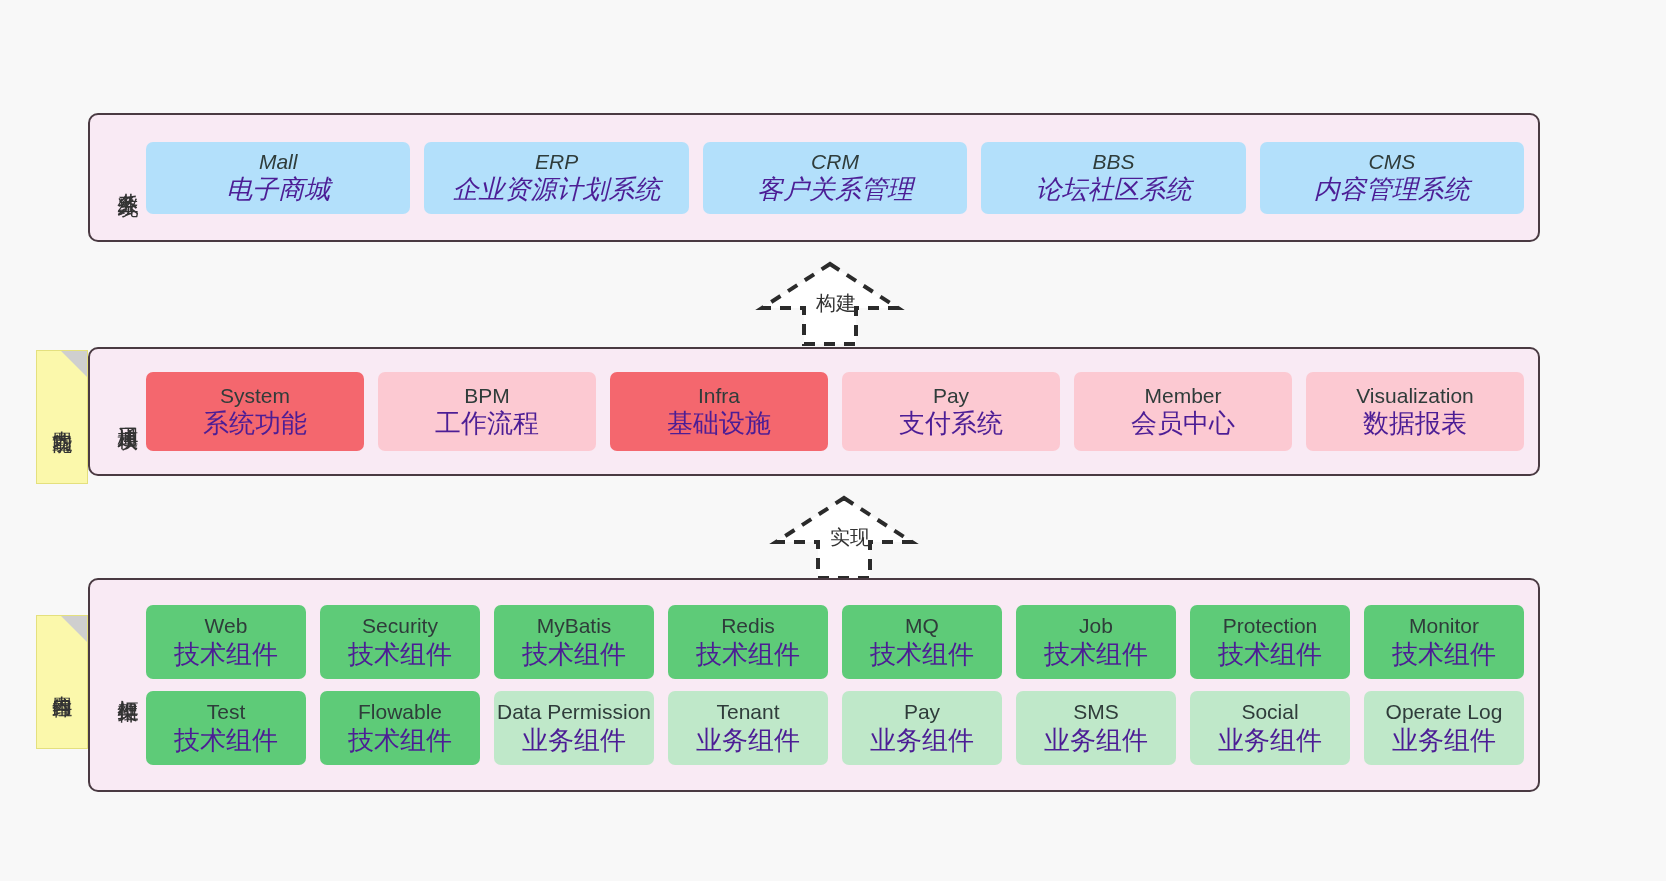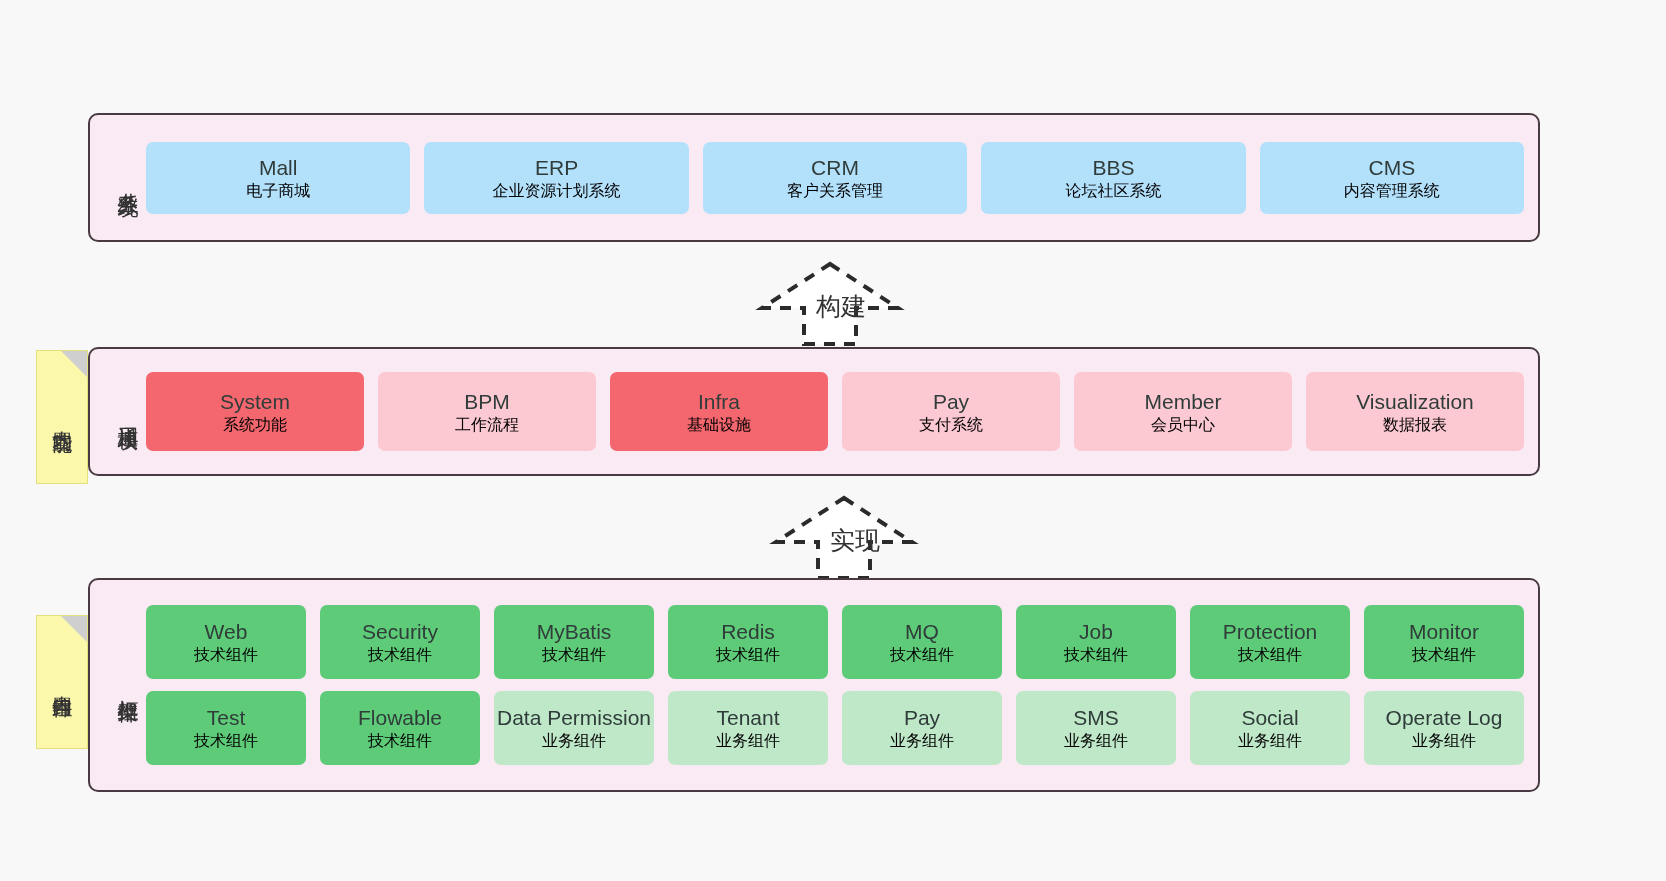--- a/index.html
+++ b/index.html
@@ -69,33 +69,33 @@
     text-align: center;
     line-height: 1.22;
     padding: 4px 2px;
   }
   .node .en {
     font-size: 21px;
     color: #2f3c3a;
     white-space: nowrap;
   }
   .node .cn {
-    font-size: 16px;
-    color: #000000;
+    font-size: 26px;
+    color: #4c1d95;
     white-space: nowrap;
   }
   .node.wrap .en { white-space: normal; }
 
   .node.blue        { background: #b3e0fb; }
   .node.red         { background: #f4676e; }
   .node.pink        { background: #fcc9d2; }
   .node.green       { background: #5ecb78; }
   .node.lightgreen  { background: #bfe8c9; }
 
-  .lyr-business .node { height: 72px; }
+  .lyr-business .node { height: 72px; font-style: italic; }
   .lyr-common   .node { height: 79px; }
   .lyr-frame    .node { height: 74px; }
 
   
   .note {
     position: absolute;
     box-sizing: border-box;
     background: #fbf8ab;
     border: 1px solid #e4e07e;
     display: flex;
@@ -123,21 +123,21 @@
   }
 
   
   .gen-arrow {
     position: absolute;
     pointer-events: none;
   }
   .gen-arrow svg { display: block; }
   .gen-label {
     position: absolute;
-    font-size: 25px;
+    font-size: 20px;
     color: #333333;
     background: transparent;
     white-space: nowrap;
     user-select: none;
   }
 </style>
 </head>
 <body>
 
 <div class="layer lyr-business" style="left:88px; top:113px; width:1452px; height:129px;">

